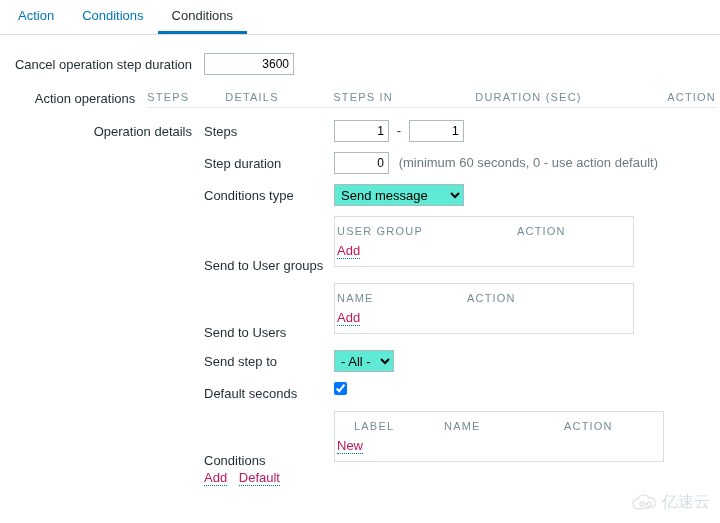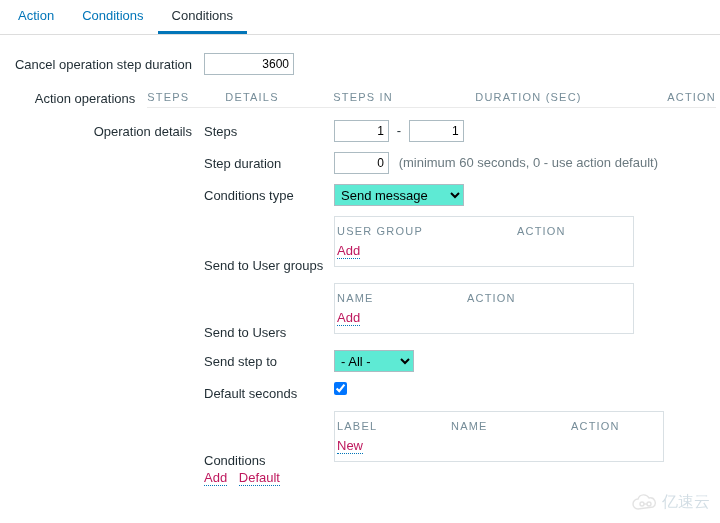--- a/index.html
+++ b/index.html
@@ -16,21 +16,21 @@
     .w-small { width: 55px; }
     .hint { color: #6b7a80; margin-left: 6px; }
     .dash { margin: 0 4px; }
     .tbl-head { display: flex; padding: 4px 0; border-bottom: 1px solid #eaeaea; }
     .tbl-head span { color: #768d99; font-size: 11px; letter-spacing: 1.2px; }
     .details-row { display: flex; align-items: flex-start; margin-bottom: 10px; }
     .details-row > label { width: 130px; padding-top: 4px; color: #1f2c33; }
     .details-row > .dctrl { flex: 1; }
     select { height: 22px; border: 1px solid #acbbc2; background: #5eead4; font-size: 13px; padding: 0 2px; }
     .sel-op { width: 130px; }
-    .sel-all { width: 80px; }
+    .sel-all { width: 60px; }
     .box { border: 1px solid #d9e0e4; padding: 8px 2px; margin-bottom: 6px; width: 300px; }
     .box.cond { width: 330px; }
     .box-head { display: flex; margin-bottom: 6px; }
     .box-head span { color: #768d99; font-size: 11px; letter-spacing: 1.2px; }
     .link { color: #be185d; border-bottom: 1px dotted #0275b8; cursor: pointer; font-size: 13px; }
     .actions-line a { margin-right: 8px; }
     .watermark { position: absolute; right: 10px; bottom: 10px; opacity: 0.18; font-size: 16px; color: #0c4a6e; user-select: none; }
     .watermark svg { vertical-align: middle; margin-right: 2px; stroke: #666; }
     .op-head-steps { width: 78px; }
     .op-head-details { width: 108px; }
@@ -138,21 +138,21 @@
         <div class="dctrl">
           <input type="checkbox" checked="" style="">
         </div>
       </div>
 
       <div class="details-row">
         <label style="align-self:flex-end;">Conditions</label>
         <div class="dctrl">
           <div class="box cond">
             <div class="box-head">
-              <span style="width:114px;">LABEL</span>
+              <span style="width:90px;margin-left:17px;">LABEL</span>
               <span style="width:120px;">NAME</span>
               <span>ACTION</span>
             </div>
             <a class="link">New</a>
           </div>
         </div>
       </div>
 
       <div class="details-row">
         <label></label>

